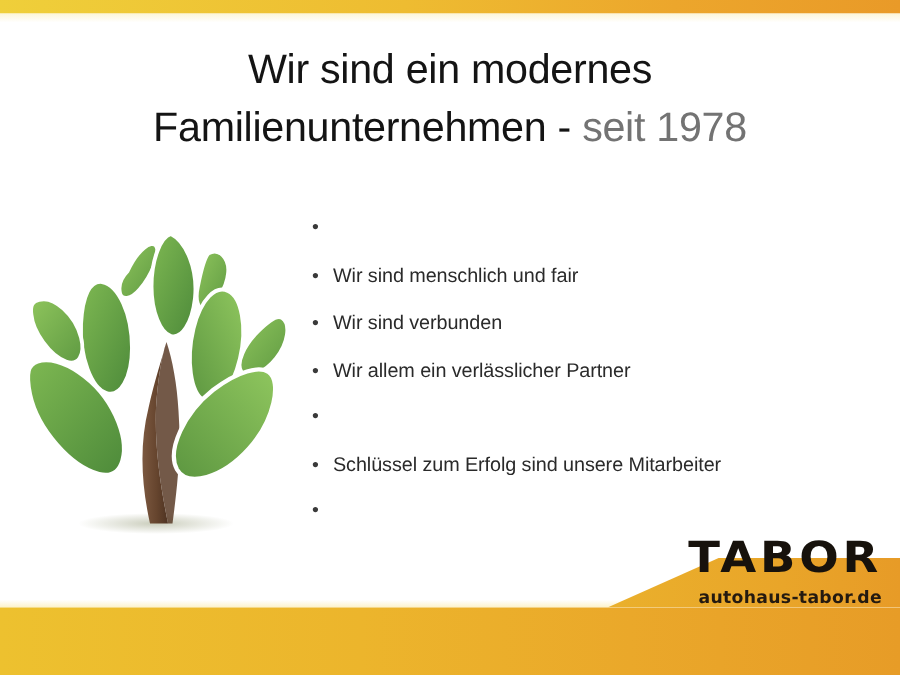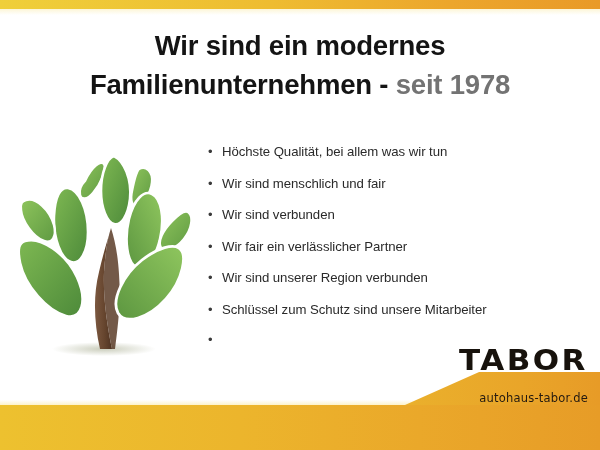--- a/index.html
+++ b/index.html
@@ -73,38 +73,38 @@
     font-weight: bold;
     letter-spacing: 2.5px;
     color: #17120c;
     text-align: right;
     line-height: 1.02;
     transform: scaleY(0.92);
     transform-origin: right bottom;
   }
   .logo-url {
     display: block;
-    margin-top: 17px;
+    margin-top: 5px;
     font-family: "DejaVu Sans", sans-serif;
     font-size: 11.5px;
-    font-weight: normal;
+    font-weight: bold;
     letter-spacing: 0.2px;
     color: #241a10;
     text-align: right;
   }
 
   
   .headline {
     position: absolute;
     left: 20px;
     top: 26px;
     width: 560px;
     text-align: center;
     font-size: 27.5px;
-    font-weight: bold;
+    font-weight: normal;
     line-height: 1.42;
     color: #141414;
     letter-spacing: -0.2px;
   }
   .headline .accent {
     color: #737373;
   }
 
   
   .bullets {
@@ -208,41 +208,39 @@
         <path d="M17 105 C32 100 58 117 69 141 C80 165 74 184 58 180 C39 175 17 150 12 127 C9 112 11 107 17 105 Z" fill="url(#lfB)" stroke="#ffffff" stroke-width="2.8"></path>
 
         <path d="M171 112 C180 118 175 144 158 163 C140 183 117 189 110 177 C103 164 115 139 134 124 C151 111 165 108 171 112 Z" fill="url(#lfC)" stroke="#ffffff" stroke-width="2.8"></path>
       </g>
     </svg>
   </div>
 
   <ul class="bullets">
     <li class="bullet-row">
       <span class="bullet-dot">•</span>
-      <span class="bullet-text">Höchste Qualität, bei allem was wir tun</span>
     </li>
     <li class="bullet-row">
       <span class="bullet-dot">•</span>
       <span class="bullet-text">Wir sind menschlich und fair</span>
     </li>
     <li class="bullet-row">
       <span class="bullet-dot">•</span>
       <span class="bullet-text">Wir sind verbunden</span>
     </li>
     <li class="bullet-row">
       <span class="bullet-dot">•</span>
-      <span class="bullet-text">Wir fair ein verlässlicher Partner</span>
-    </li>
-    <li class="bullet-row">
-      <span class="bullet-dot">•</span>
-      <span class="bullet-text">Wir sind unserer Region verbunden</span>
-    </li>
-    <li class="bullet-row">
-      <span class="bullet-dot">•</span>
-      <span class="bullet-text">Schlüssel zum Schutz sind unsere Mitarbeiter</span>
+      <span class="bullet-text">Wir allem ein verlässlicher Partner</span>
+    </li>
+    <li class="bullet-row">
+      <span class="bullet-dot">•</span>
+    </li>
+    <li class="bullet-row">
+      <span class="bullet-dot">•</span>
+      <span class="bullet-text">Schlüssel zum Erfolg sind unsere Mitarbeiter</span>
     </li>
     <li class="bullet-row">
       <span class="bullet-dot">•</span>
     </li>
   </ul>
 
   <div class="bottom-bar-fade"></div>
   <div class="logo-banner"></div>
   <div class="bottom-bar"></div>
   <div class="logo-wrap">

